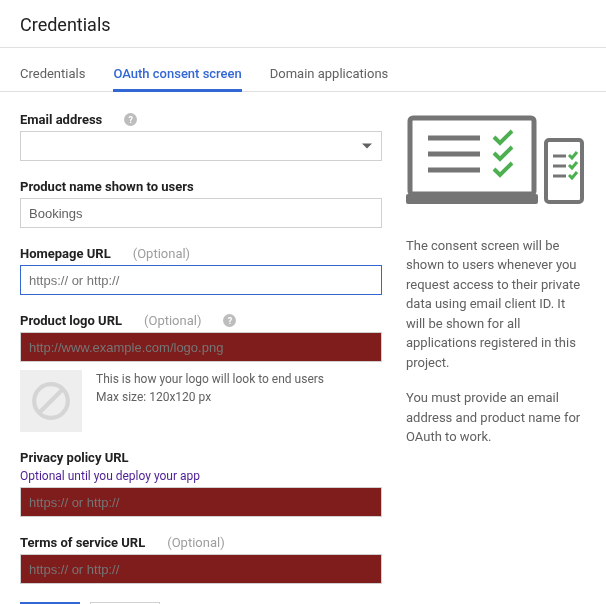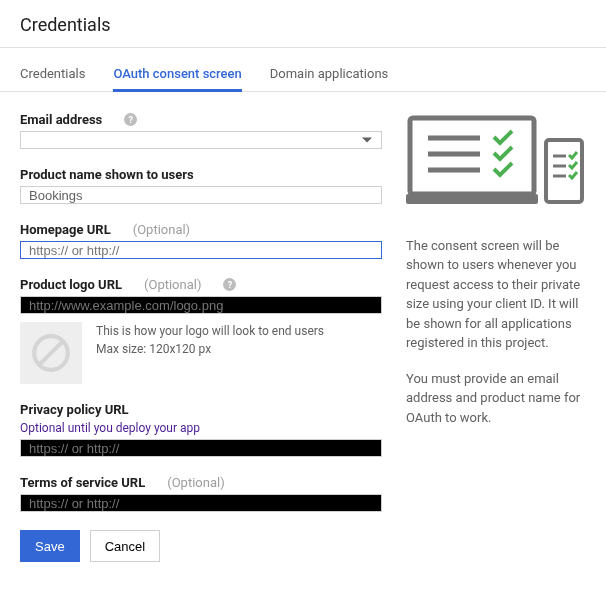--- a/index.html
+++ b/index.html
@@ -58,28 +58,28 @@
   .optional { color:#9e9e9e; font-weight:400; }
   .help-icon {
     width:13px; height:13px; border-radius:50%;
     background:#bdbdbd; color:#fff;
     font-size:9px; display:inline-flex;
     align-items:center; justify-content:center;
     cursor:default;
   }
   .text-input, .select {
     width:100%;
-    height:18px;
+    height:30px;
     border:1px solid #d0d0d0;
     padding:0 8px;
     font-size:13px;
     color:#616161;
     outline:none;
   }
-  .text-input.disabled { background:#000000; color:#9e9e9e; }
+  .text-input.disabled { background:#7f1d1d; color:#9e9e9e; }
   .select {
     appearance:none;
     background:#fff;
     position:relative;
   }
   .select-wrap { position:relative; width:100%; }
   .select-wrap::after {
     content:"";
     position:absolute; right:10px; top:50%;
     width:0; height:0;
@@ -202,16 +202,16 @@
         <polyline points="88,57 94,63 106,51" fill="none" stroke="#4caf50" stroke-width="4"></polyline>
         <rect x="140" y="28" width="36" height="62" rx="3" fill="#fff" stroke="#757575" stroke-width="4"></rect>
         <line x1="147" y1="44" x2="160" y2="44" stroke="#757575" stroke-width="3"></line>
         <line x1="147" y1="54" x2="160" y2="54" stroke="#757575" stroke-width="3"></line>
         <line x1="147" y1="64" x2="160" y2="64" stroke="#757575" stroke-width="3"></line>
         <polyline points="163,43 166,46 171,40" fill="none" stroke="#4caf50" stroke-width="3"></polyline>
         <polyline points="163,53 166,56 171,50" fill="none" stroke="#4caf50" stroke-width="3"></polyline>
         <polyline points="163,63 166,66 171,60" fill="none" stroke="#4caf50" stroke-width="3"></polyline>
       </svg>
     </div>
-    <div class="sidep">The consent screen will be shown to users whenever you request access to their private size using your client ID. It will be shown for all applications registered in this project.</div>
+    <div class="sidep">The consent screen will be shown to users whenever you request access to their private data using email client ID. It will be shown for all applications registered in this project.</div>
     <div class="sidep">You must provide an email address and product name for OAuth to work.</div>
   </div>
 </div>
 
 </body></html>

